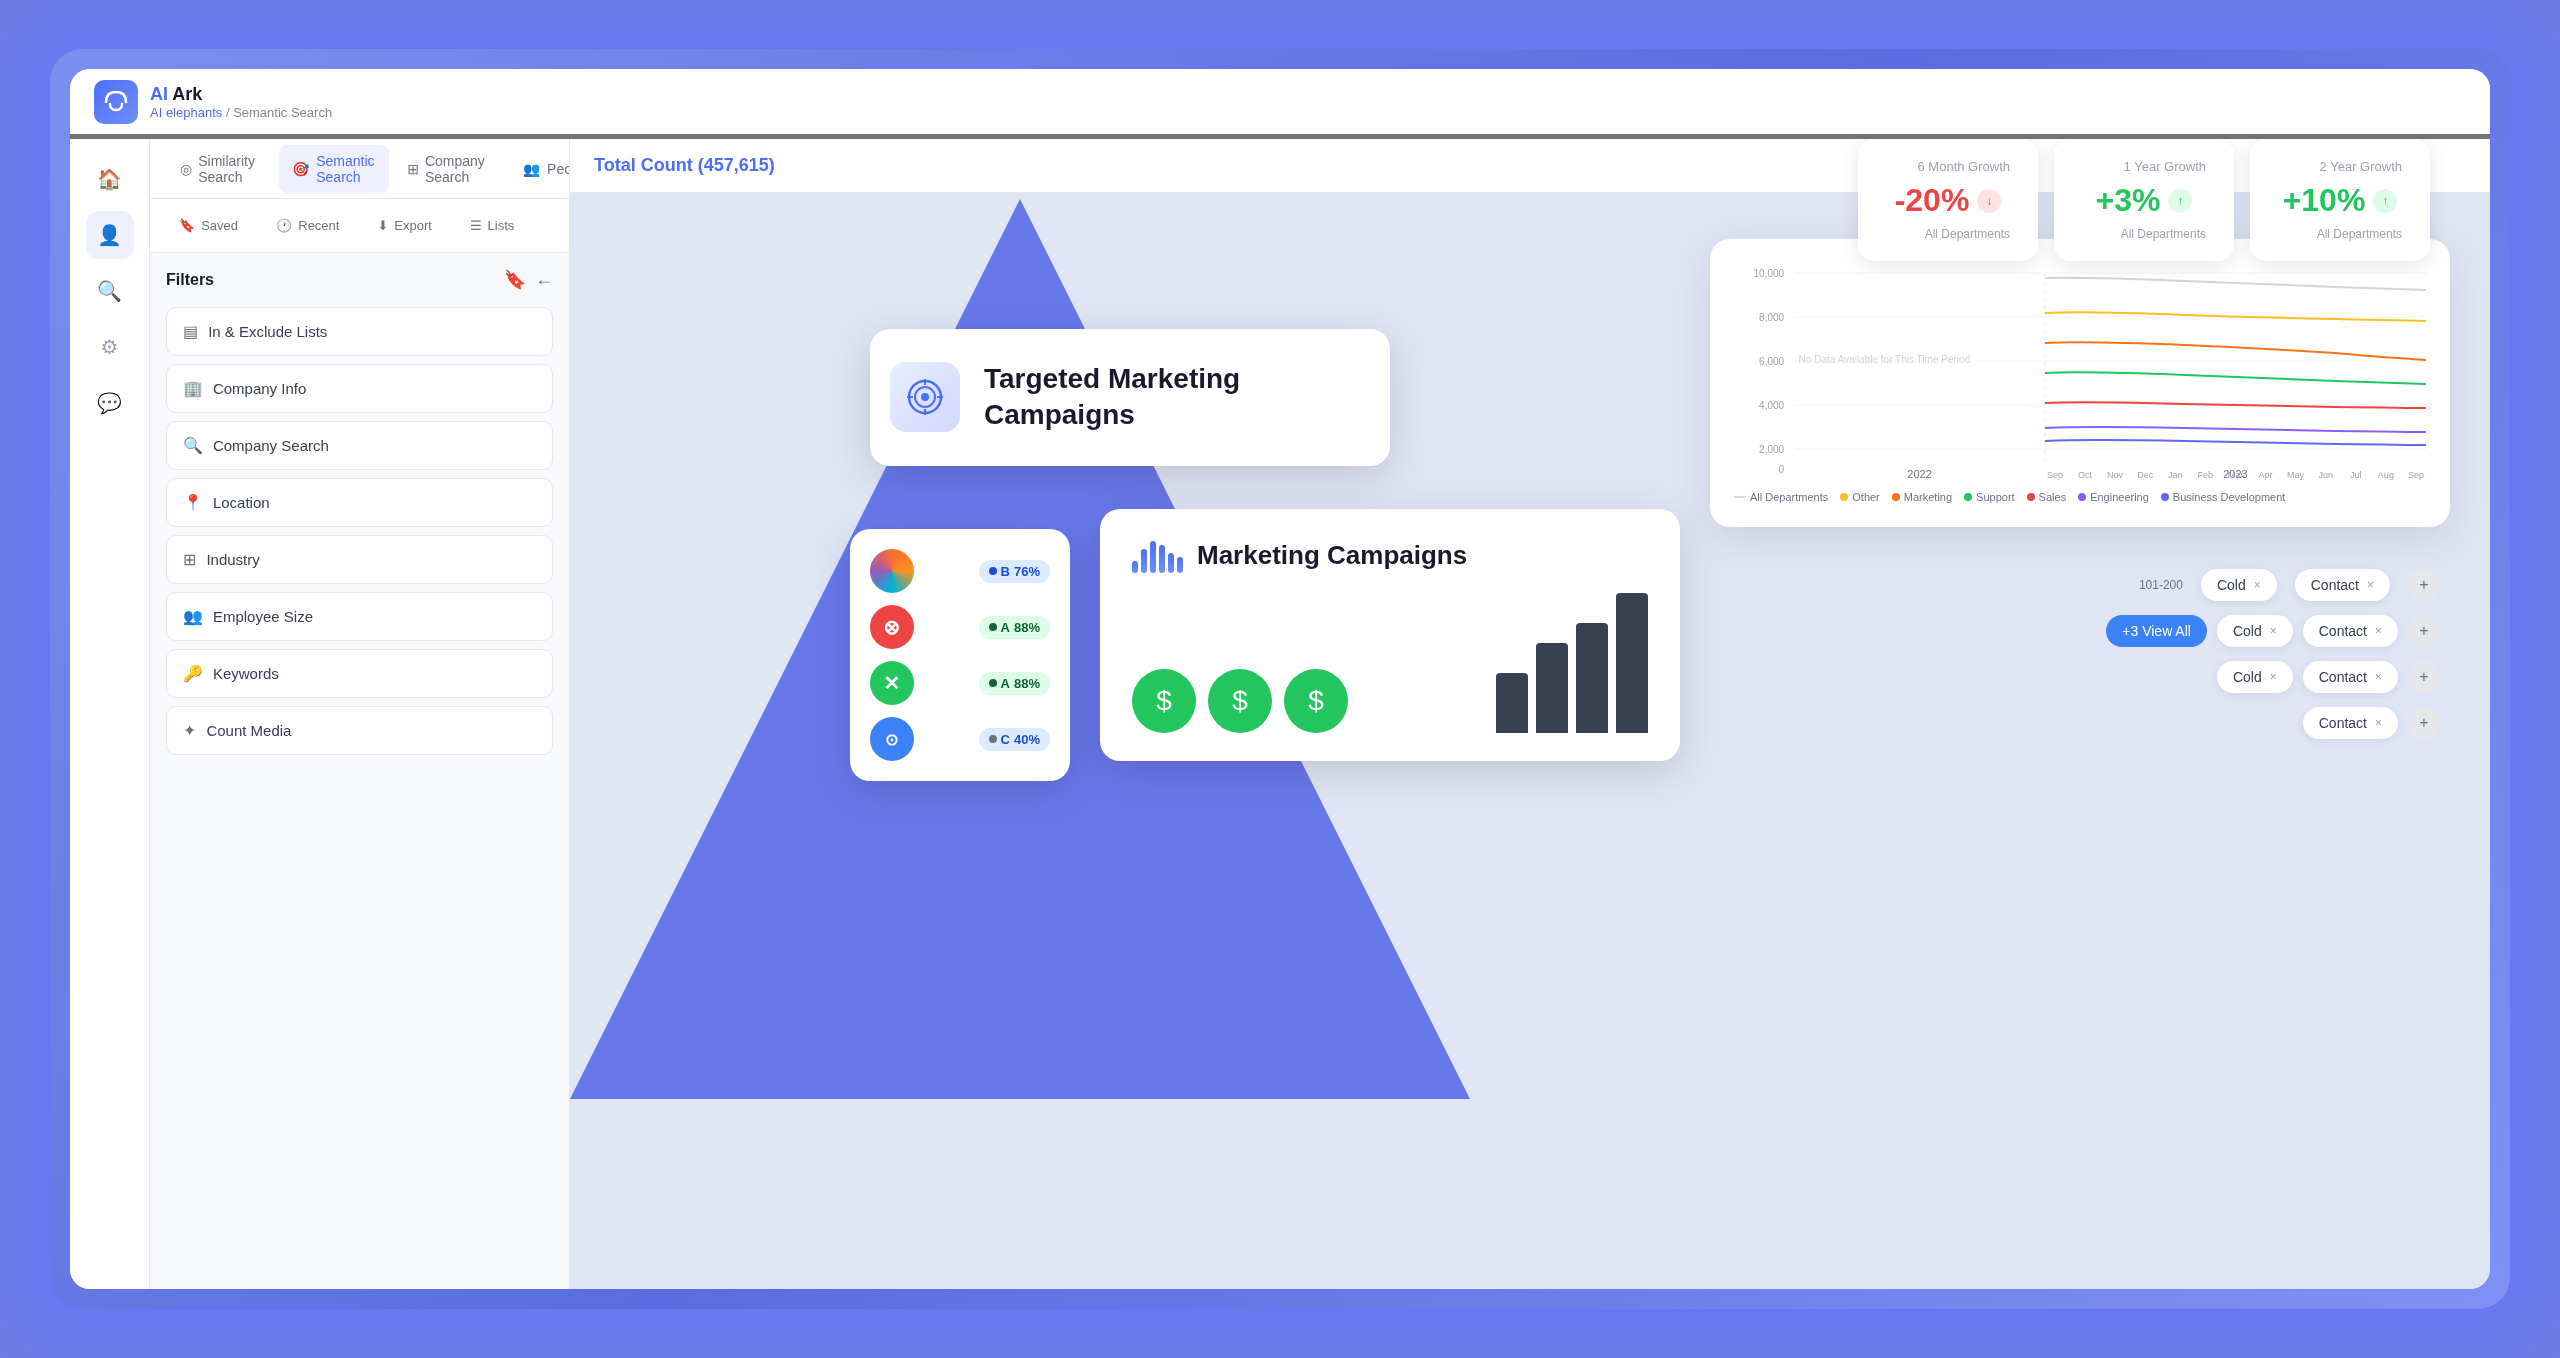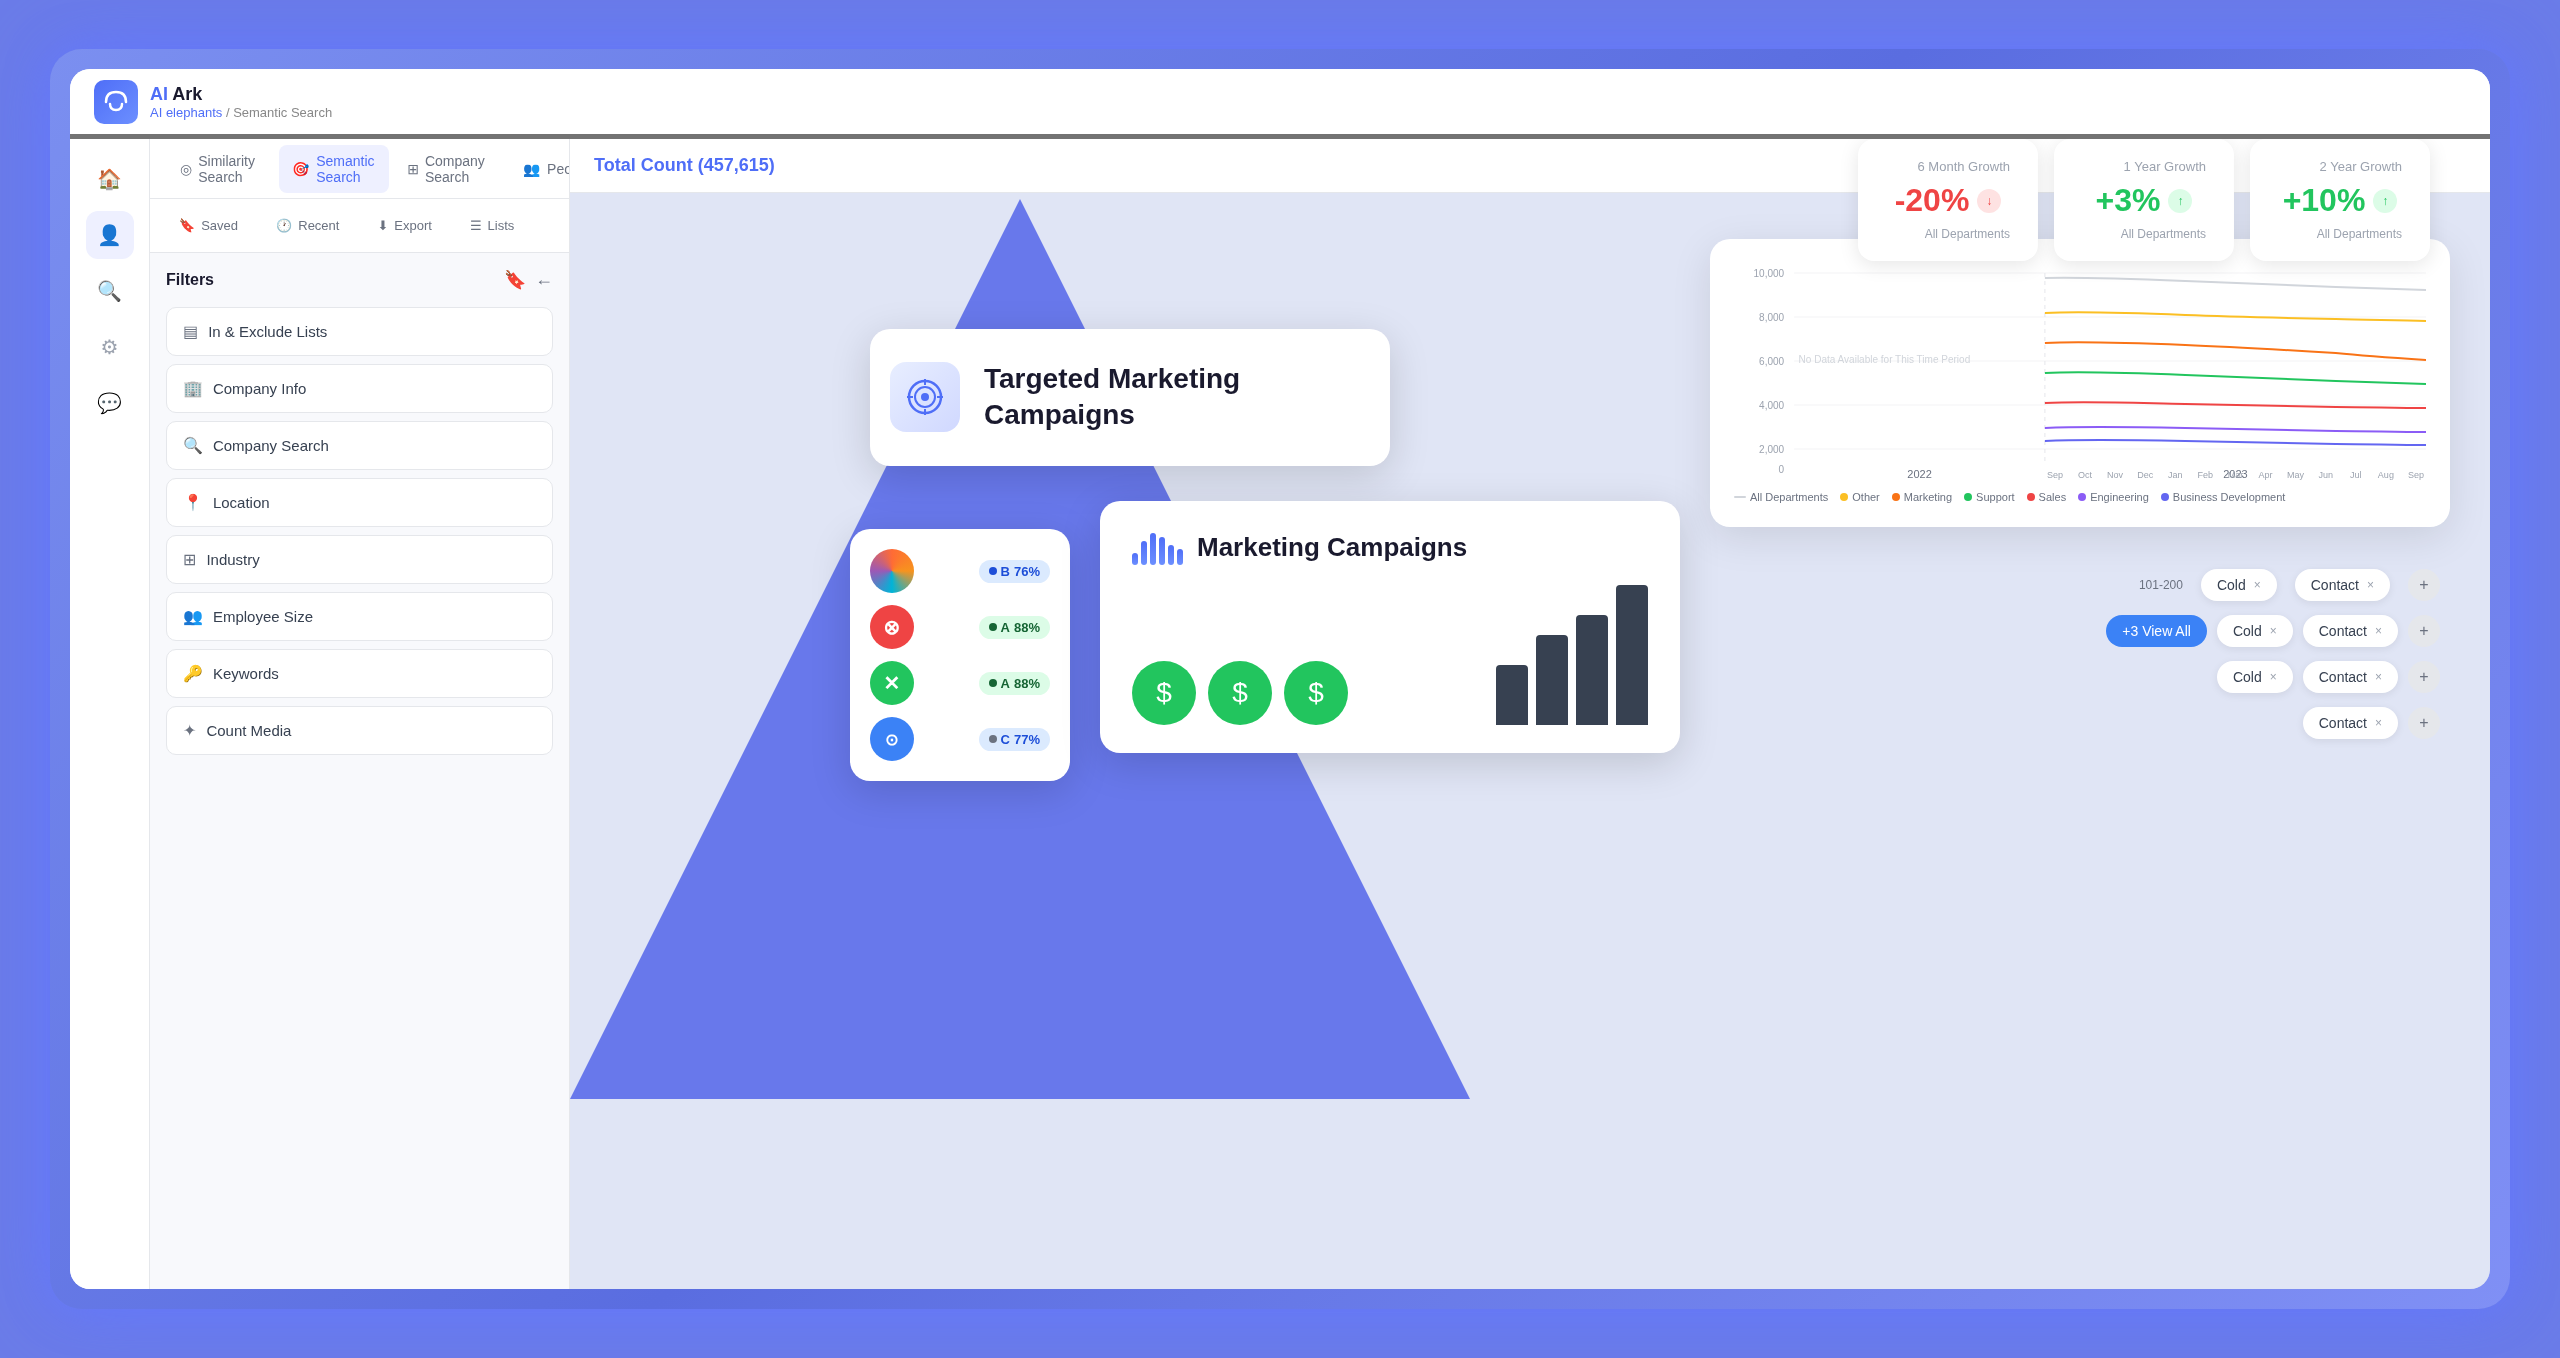--- a/index.html
+++ b/index.html
@@ -358,21 +358,21 @@
 
     .badge-dot {
       width: 8px;
       height: 8px;
       border-radius: 50%;
     }
 
     
     .card-marketing {
       position: absolute;
-      top: 362px;
+      top: 370px;
       left: 530px;
       width: 580px;
       background: #fff;
       border-radius: 20px;
       padding: 28px 32px;
       box-shadow: 0 10px 40px rgba(0,0,0,0.15);
       z-index: 25;
     }
 
     .card-marketing-title {
@@ -890,21 +890,21 @@
                 <span>A</span>
                 <span>88%</span>
               </div>
             </div>
 
             <div class="logo-row">
               <div class="logo-circle" style="background:#3b82f6;color:white;font-size:16px;">⊙</div>
               <div class="logo-badge badge-b">
                 <div class="badge-dot" style="background:#6b7280;"></div>
                 <span>C</span>
-                <span>77%</span>
+                <span>40%</span>
               </div>
             </div>
           </div>
 
           <div class="card-marketing">
             <div class="card-marketing-title">
               <div class="waveform-icon">
                 <div class="waveform-bar" style="height:12px;"></div>
                 <div class="waveform-bar" style="height:24px;"></div>
                 <div class="waveform-bar" style="height:32px;"></div>

